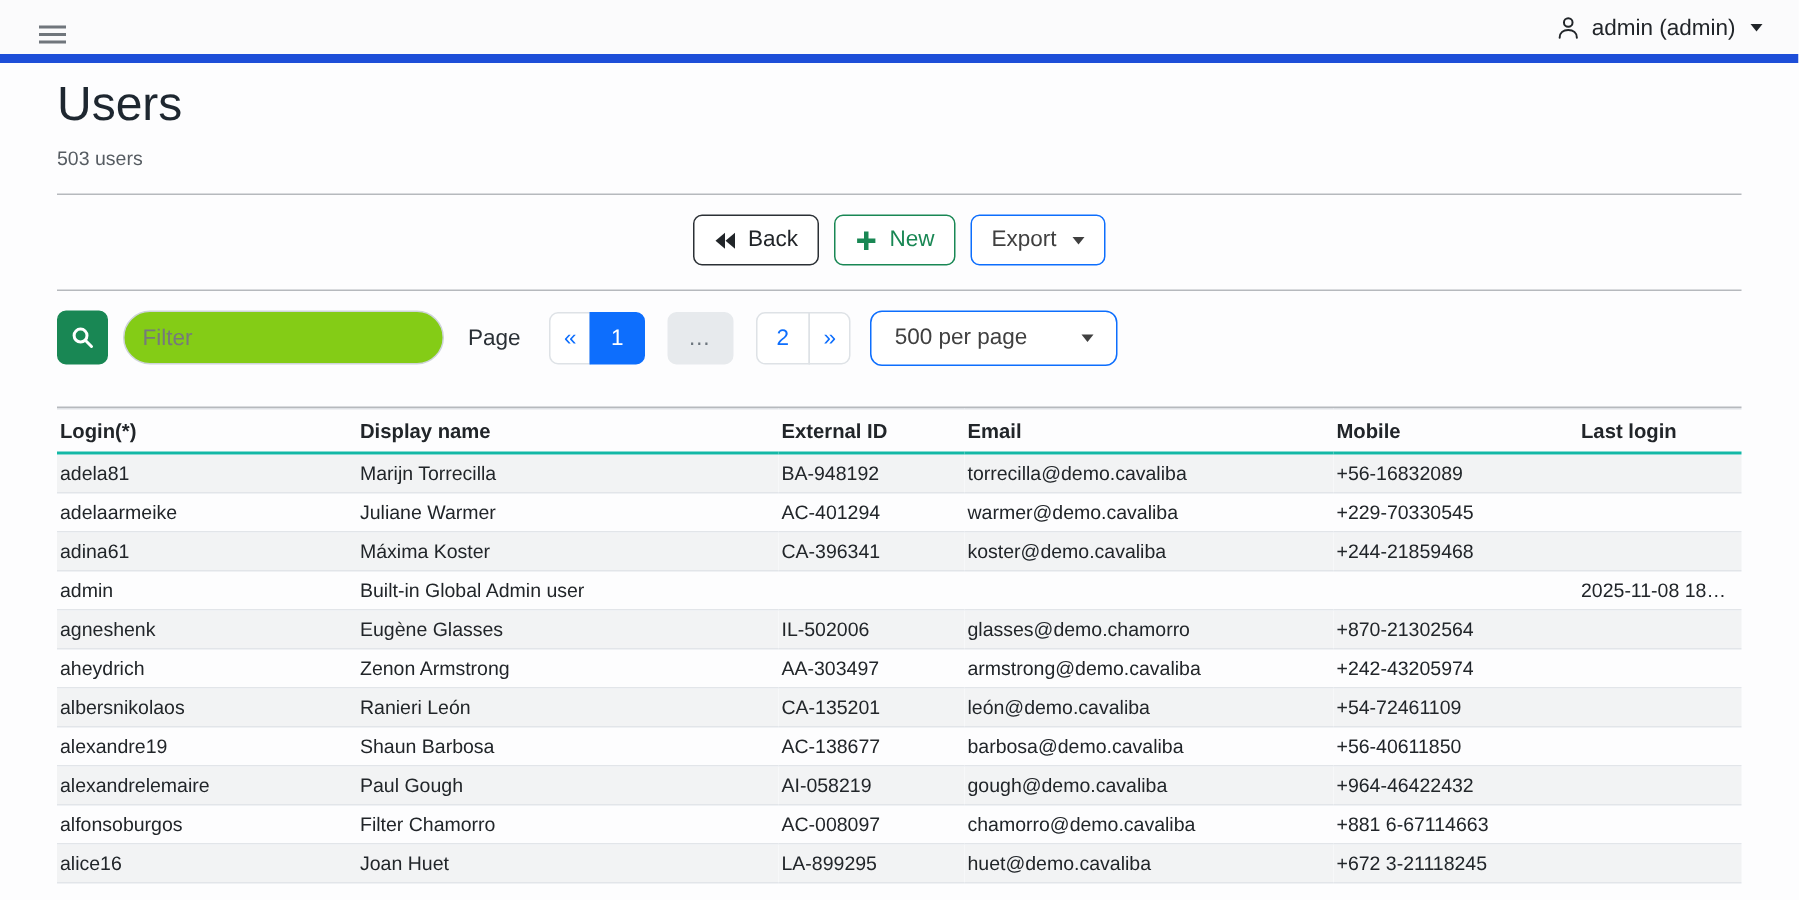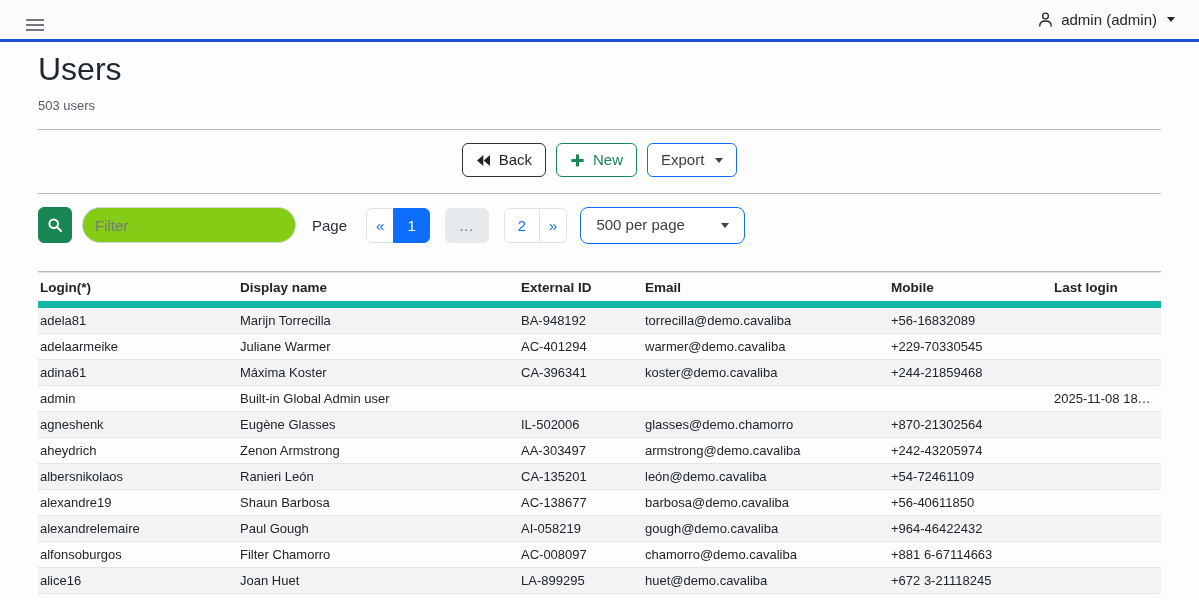--- a/index.html
+++ b/index.html
@@ -5,21 +5,21 @@
   * { box-sizing: border-box; }
   html,body { margin:0; padding:0; }
   body {
     width:1199px; height:600px; overflow:hidden;
     background:#fdfdfe; color:#212529;
     font-family:"Liberation Sans","DejaVu Sans",sans-serif;
     font-size:14px;
   }
   
   .topbar {
-    height:42px; background:#fbfbfc; border-bottom:3px solid #1d4ed8;
+    height:42px; background:#fbfbfc; border-bottom:6px solid #1d4ed8;
     display:flex; align-items:center; justify-content:space-between;
     padding:0 24px;
   }
   .hamburger { background:none; border:none; padding:4px 2px; cursor:pointer; }
   .hamburger span { display:block; width:18px; height:2px; background:#70767c; margin:3px 0; }
   .user-menu { display:flex; align-items:center; gap:7px; font-size:15px; cursor:pointer; }
   .caret {
     display:inline-block; width:0; height:0;
     border-left:4.5px solid transparent; border-right:4.5px solid transparent;
     border-top:5px solid currentColor; margin-left:3px;
@@ -66,21 +66,21 @@
   .pg-group .pg-item + .pg-item { margin-left:-1px; }
   .pg-group .pg-item:first-child { border-top-left-radius:6px; border-bottom-left-radius:6px; }
   .pg-group .pg-item:last-child  { border-top-right-radius:6px; border-bottom-right-radius:6px; }
   .pg-item.active   { background:#0d6efd; border-color:#0d6efd; color:#fff; }
   .pg-item.disabled { background:#e7eaed; border-color:#e7eaed; color:#6c757d; cursor:default; letter-spacing:1px; }
   .per-page { margin-left:13px; border-radius:8px; padding:7px 15px;gap:33px; }
   
   table { width:100%; border-collapse:collapse; table-layout:fixed; font-size:13px; margin-top:0; }
   thead th {
     text-align:left; font-weight:700; font-size:13.5px;
-    padding:7px 8px 6px 2px; border-top:1px solid #dfe2e6; border-bottom:7px solid #14b8a6;
+    padding:7px 8px 6px 2px; border-top:1px solid #dfe2e6; border-bottom:2px solid #14b8a6;
   }
   tbody td {
     padding:5px 8px 5px 2px; border-bottom:1px solid #e2e5e9;
     overflow:hidden; white-space:nowrap; text-overflow:ellipsis;
   }
   tbody tr:nth-child(odd) { background:#f2f3f4; }
 </style>
 </head>
 <body>
 

